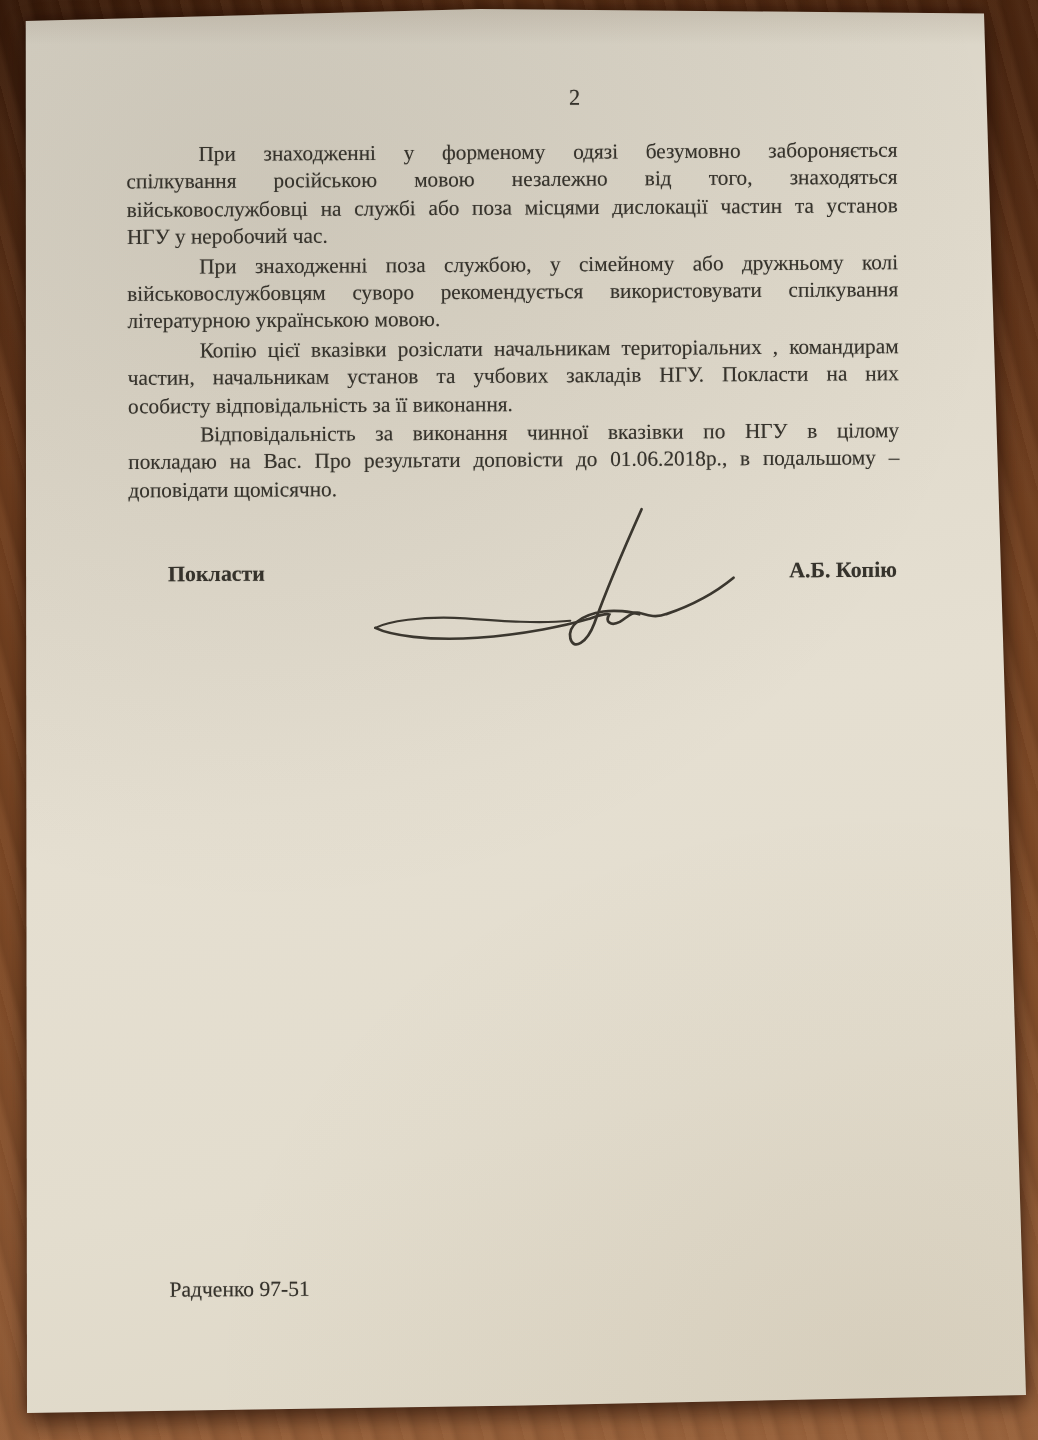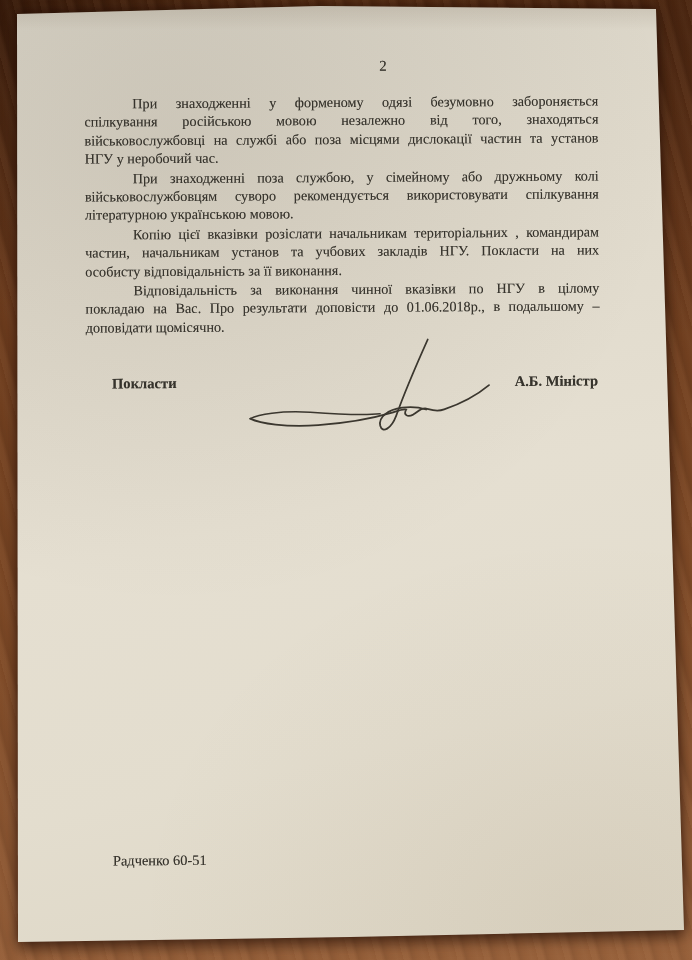--- a/index.html
+++ b/index.html
@@ -120,21 +120,21 @@
         </div>
 
         <svg class="signature-svg" viewBox="0 0 258 102" fill="none" xmlns="http://www.w3.org/2000/svg">
           <path d="M10,84 C20,89 45,93 78,91 C110,89 138,83 152,79 C158,77 163,75 166,76 C163,81 167,84 173,81 C178,78 181,74 186,75 C190,76 196,79 204,76 C222,70 238,61 249,52" stroke="#3b372f" stroke-width="1.8" stroke-linecap="round"></path>
           <path d="M10,84 C18,80 40,76 70,78 C95,80 120,82 140,80" stroke="#3b372f" stroke-width="1.4" stroke-linecap="round"></path>
           <path d="M188,6 C178,28 164,60 156,82 C151,95 142,100 140,92 C138,83 148,76 162,74 C170,73 180,74 186,76" stroke="#3b372f" stroke-width="1.8" stroke-linecap="round"></path>
         </svg>
 
         <div class="sig-row">
           <span>Покласти</span>
-          <span>А.Б. Міністр</span>
+          <span>А.Б. Копію</span>
         </div>
 
-        <div class="footer-ref">Радченко 60-51</div>
+        <div class="footer-ref">Радченко 97-51</div>
 
       </div>
     </div>
   </div>
 </div>
 
 </body></html>

